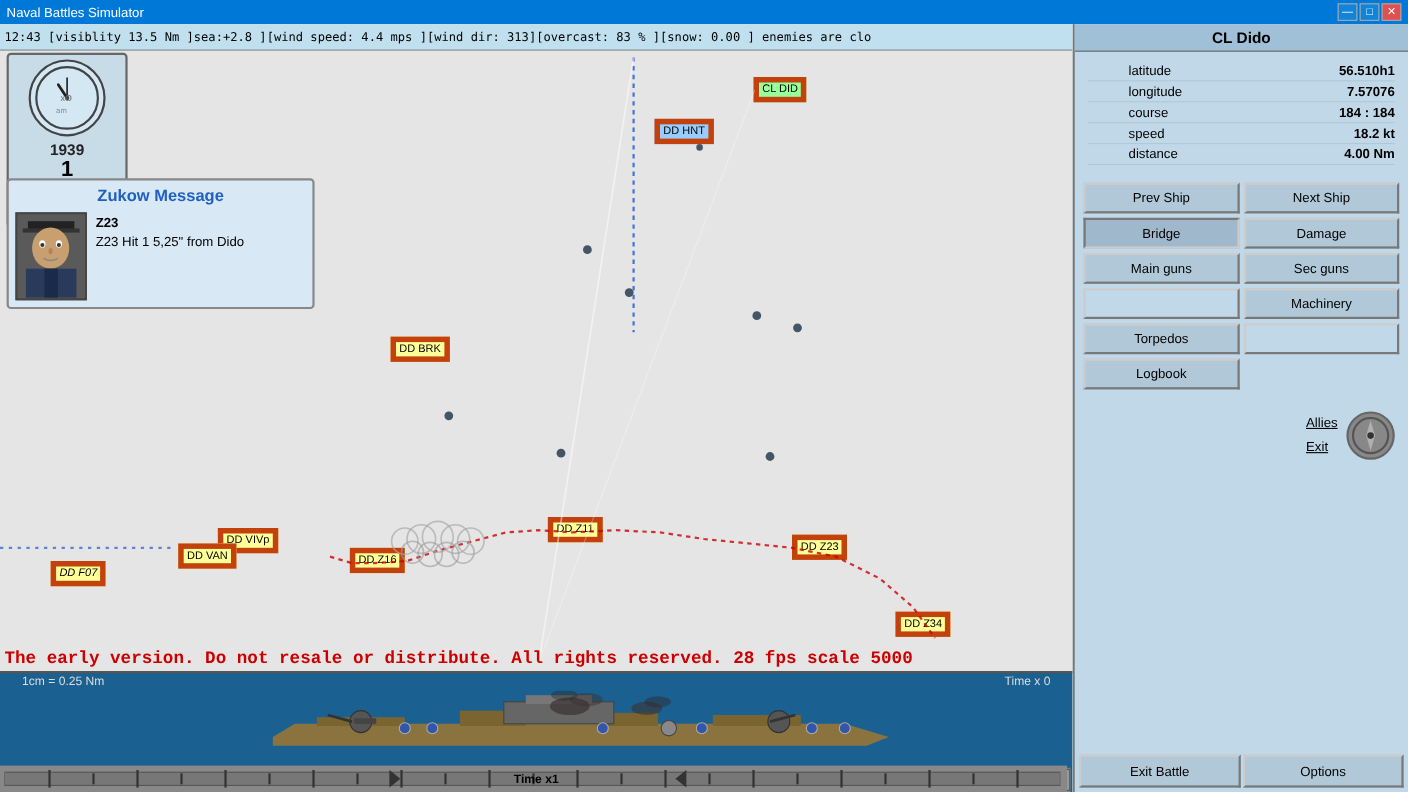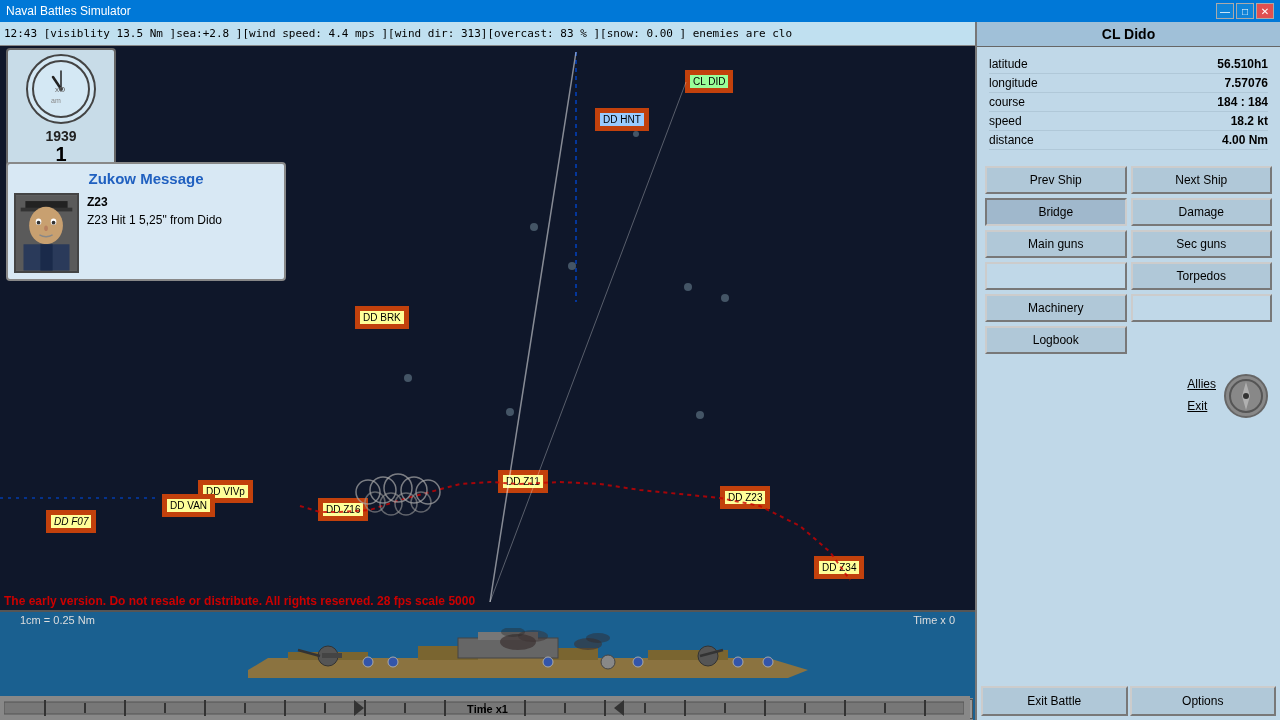--- a/index.html
+++ b/index.html
@@ -15,21 +15,21 @@
     .titlebar-btn {
       width: 18px; height: 16px; background: #1084d8; border: 1px solid #aaa;
       color: white; font-size: 10px; display: flex; align-items: center; justify-content: center; cursor: pointer;
     }
 
     
     #main { display: flex; width: 1280px; height: 698px; }
 
     
     #map-container {
-      flex: 1; height: 698px; background: #0f172a; position: relative; overflow: hidden;
+      flex: 1; height: 698px; background: #e5e5e5; position: relative; overflow: hidden;
     }
 
     
     #status-bar {
       position: absolute; top: 0; left: 0; right: 0; height: 24px;
       background: #c0e0f0; border-bottom: 1px solid #888;
       display: flex; align-items: center; padding: 0 4px;
       font-size: 11px; color: #000; font-family: monospace;
       white-space: nowrap; overflow: hidden;
     }
@@ -100,38 +100,38 @@
       gap: 4px;
     }
     #time-slider-container {
       flex: 1; max-width: 600px; height: 20px; background: #666;
       border: 1px solid #444; display: flex; align-items: center; position: relative;
     }
 
     
     #copyright {
       position: absolute; bottom: 112px; left: 4px;
-      font-size: 12px; color: #cc0000; font-weight: bold;
+      font-size: 16px; color: #cc0000; font-weight: bold; font-family: Liberation Mono, monospace;
     }
 
     
     #right-panel {
       width: 305px; height: 698px; background: #c0d8e8;
       border-left: 2px solid #777; display: flex; flex-direction: column;
     }
     #ship-info-header {
       background: #a0c0d8; padding: 4px 8px; text-align: center;
       font-size: 14px; font-weight: bold; color: #000; border-bottom: 1px solid #666;
     }
     #ship-stats { padding: 8px 12px; font-size: 12px; color: #000; }
     .stat-row {
       display: flex; justify-content: space-between;
       padding: 2px 0; border-bottom: 1px solid #b0c8d8;
     }
-    .stat-label { color: #000; }
+    .stat-label { color: #000; margin-left: 37px; }
     .stat-value { color: #000; font-weight: bold; }
     #ship-buttons {
       padding: 8px; display: grid; grid-template-columns: 1fr 1fr; gap: 4px;
     }
     .nav-btn {
       background: #b0c8d8; border: 2px outset #ccc; padding: 5px 8px;
       font-size: 12px; text-align: center; cursor: pointer; color: #000;
     }
     .nav-btn.active { background: #a0b8cc; border-style: inset; }
     #allies-axis {
@@ -377,22 +377,22 @@
     </div>
 
     <div id="ship-buttons">
       <div class="nav-btn">Prev Ship</div>
       <div class="nav-btn">Next Ship</div>
       <div class="nav-btn active">Bridge</div>
       <div class="nav-btn">Damage</div>
       <div class="nav-btn">Main guns</div>
       <div class="nav-btn">Sec guns</div>
       <div class="nav-btn" style="background:#c0d8e8;"></div>
+      <div class="nav-btn">Machinery</div>
       <div class="nav-btn">Torpedos</div>
-      <div class="nav-btn">Machinery</div>
       <div class="nav-btn" style="background:#c0d8e8;"></div>
       <div class="nav-btn">Logbook</div>
       <div style="background:#c0d8e8;"></div>
     </div>
 
     <div id="allies-axis">
       <div id="allies-axis-labels">
         <div>Allies</div>
         <div>Exit</div>
       </div>

